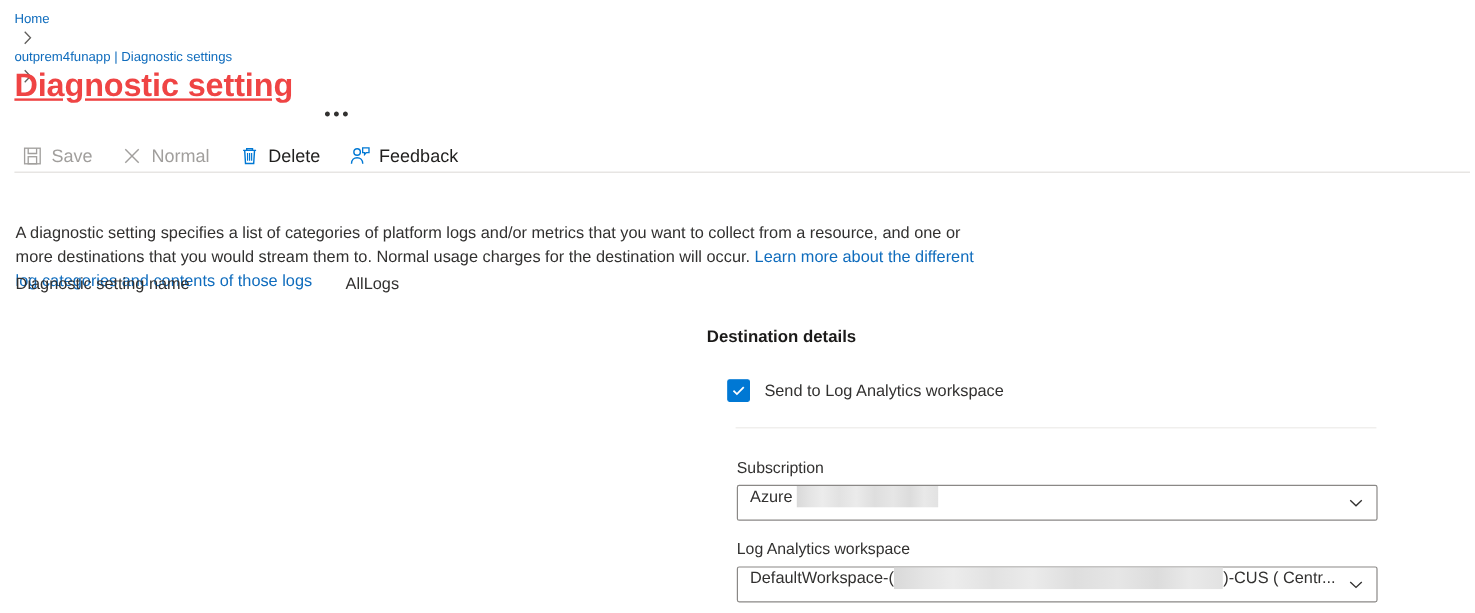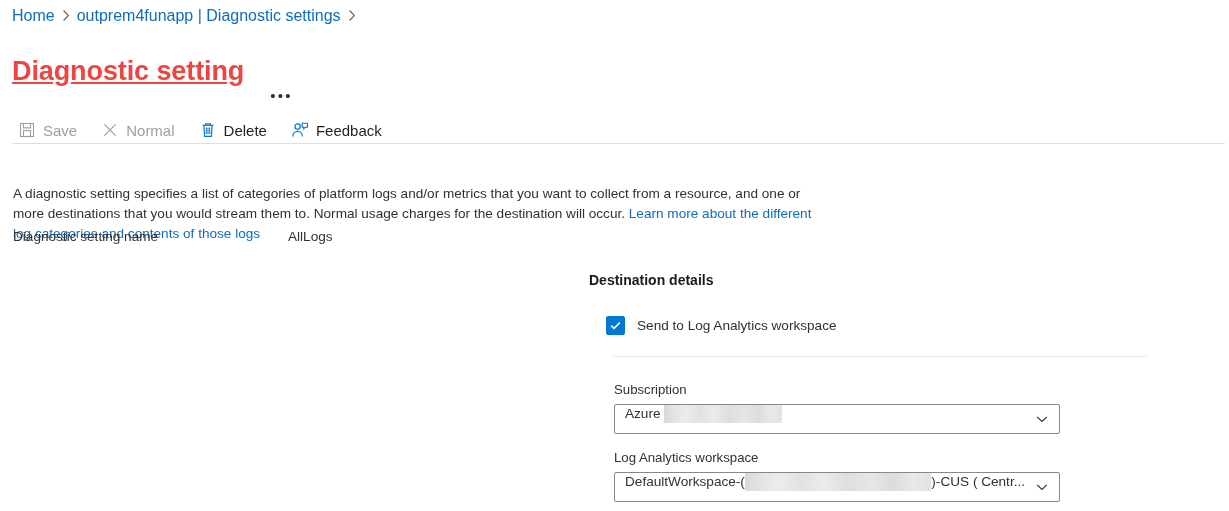--- a/index.html
+++ b/index.html
@@ -9,23 +9,24 @@
     background: #ffffff;
     font-family: "Liberation Sans", sans-serif;
     color: #1b1a19;
     overflow: hidden;
   }
   .page { position: relative; width: 1229px; height: 511px; }
 
   
   .breadcrumb {
     position: absolute; left: 12px; top: 6px;
-    display: flex; align-items: center;
-    font-size: 16px; line-height: 20px;
+    display: flex; align-items: flex-start;
+    font-size: 11px; line-height: 20px;
     white-space: nowrap;
+    flex-direction: column;
   }
   .crumb-link { color: #0f6cbd; cursor: pointer; }
   .crumb-sep {
     color: #605e5c; margin: 0 7px; font-size: 12px;
     display: inline-block; transform: translateY(-0.5px);
   }
   .crumb-sep svg { display: block; }
 
   
   .title-row {
@@ -119,21 +120,21 @@
   }
 
   
   .field { margin-left: 25px; }
   .field-label {
     font-size: 13.2px; color: #323130;
     line-height: 18px; margin-bottom: 5px;
   }
   .dropdown {
     position: relative;
-    width: 446px; height: 30px;
+    width: 534px; height: 30px;
     border: 1px solid #8a8886; background: #ffffff;
     border-radius: 2px;
     display: flex; align-items: center;
     padding: 0 34px 11px 10px;
     cursor: pointer; overflow: hidden;
   }
   .dd-text {
     font-size: 13.6px; color: #323130;
     white-space: nowrap; overflow: hidden;
     display: flex; align-items: center;

